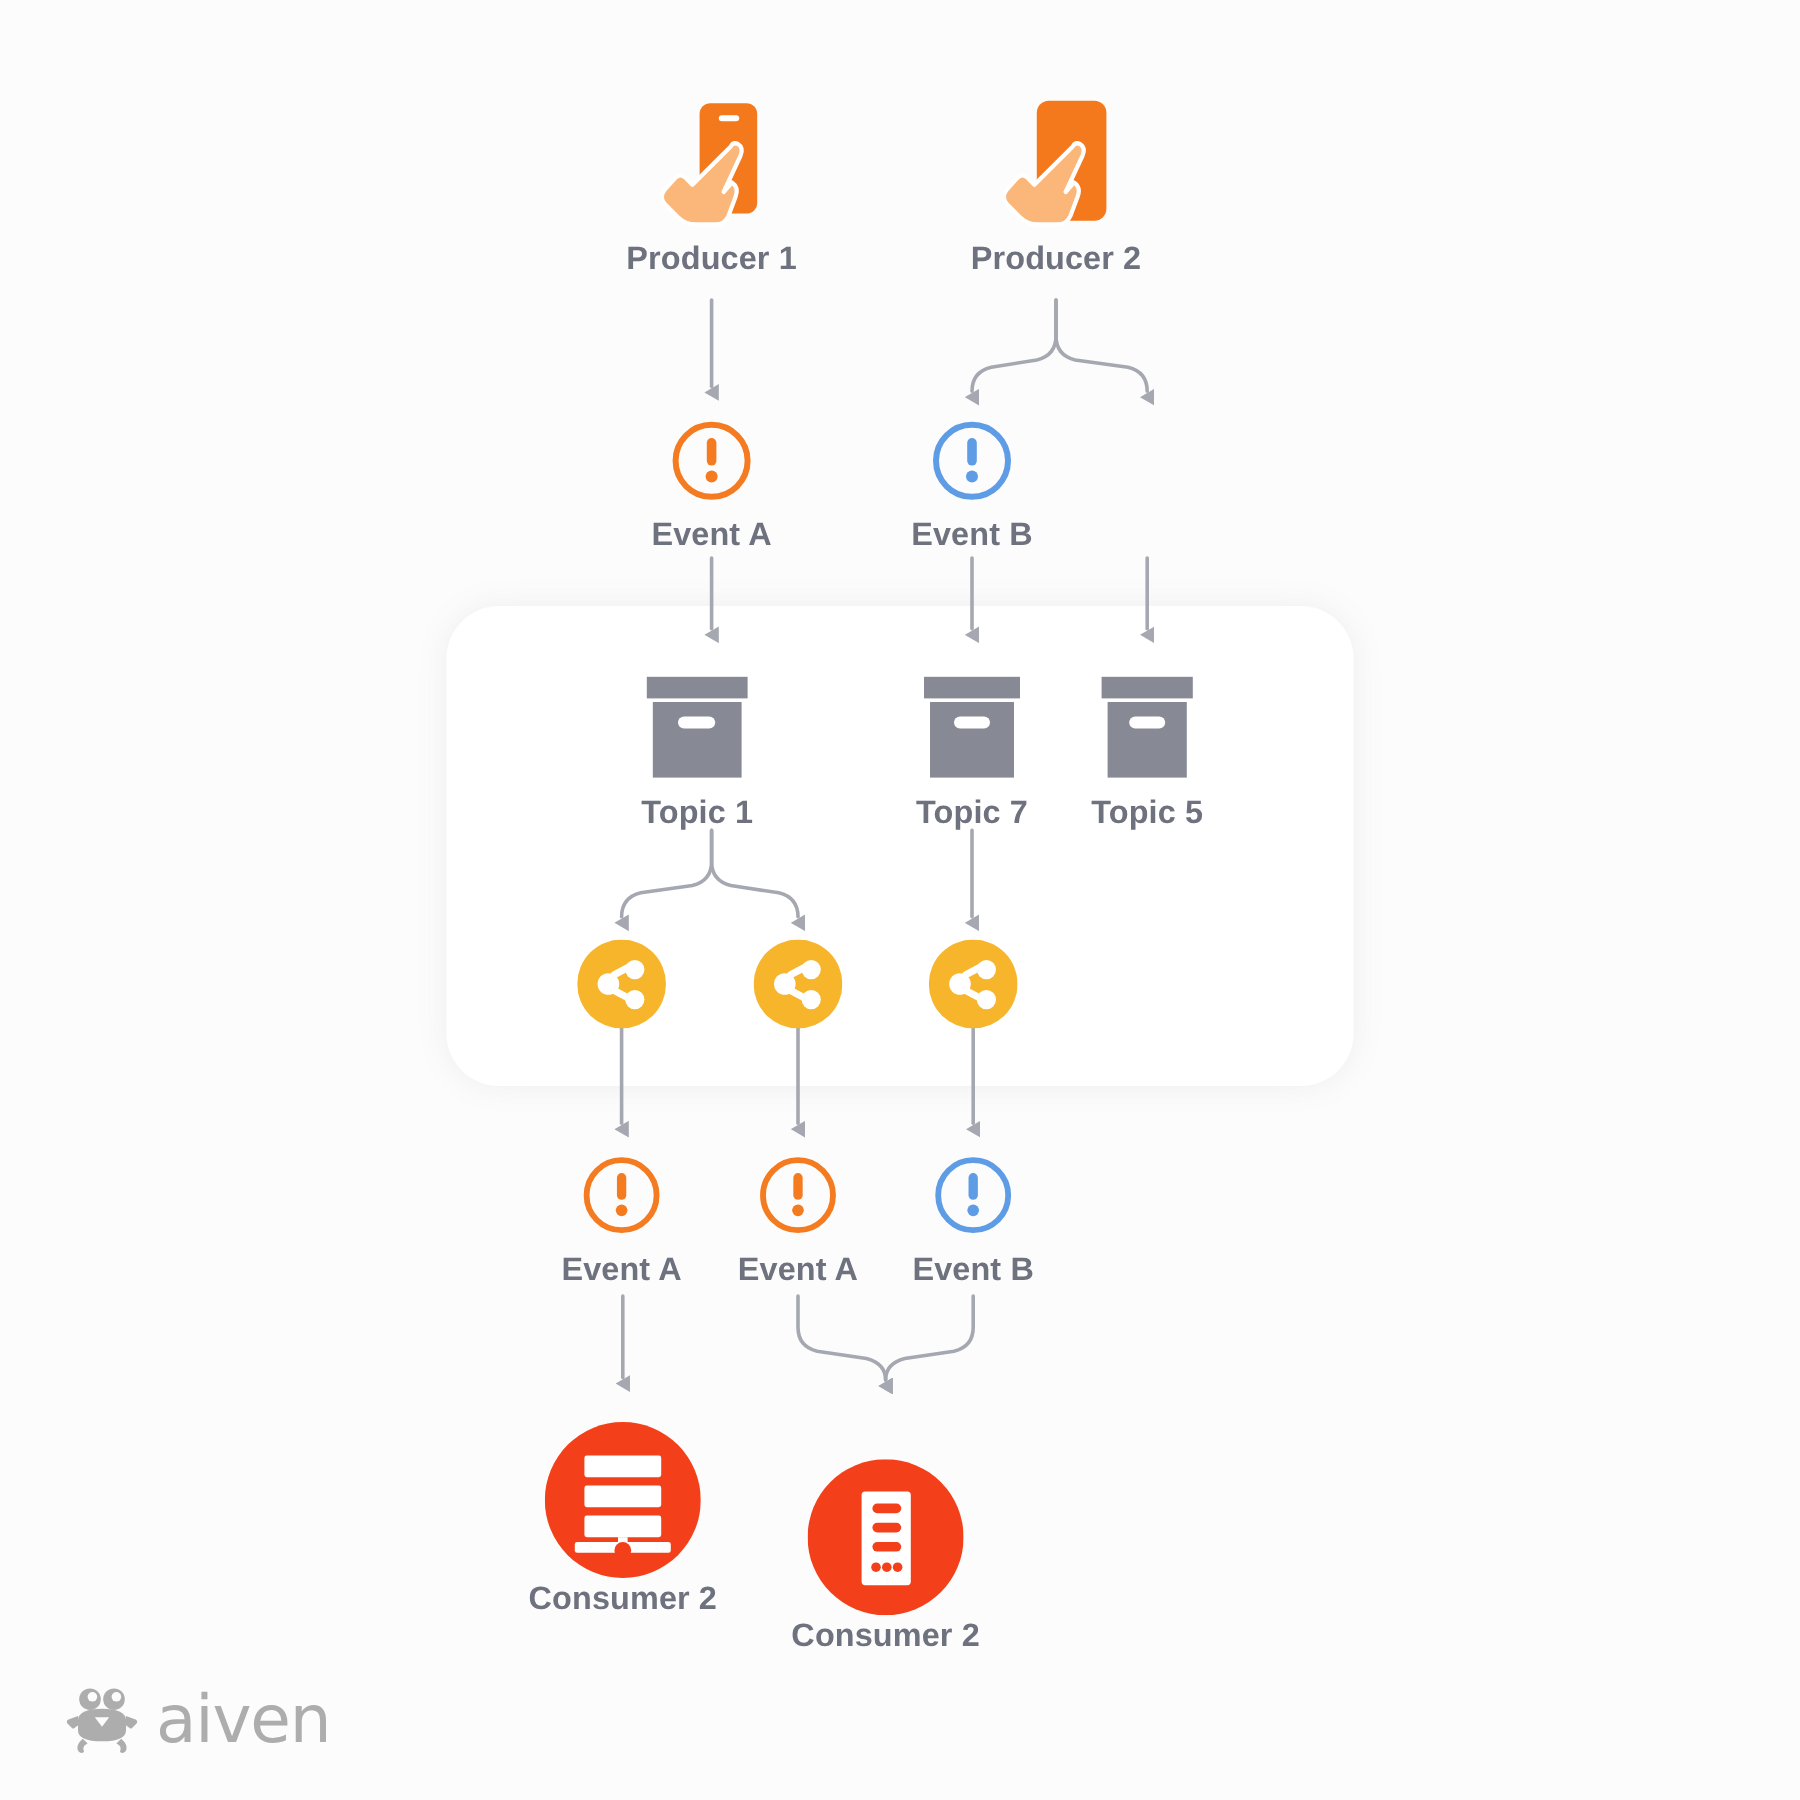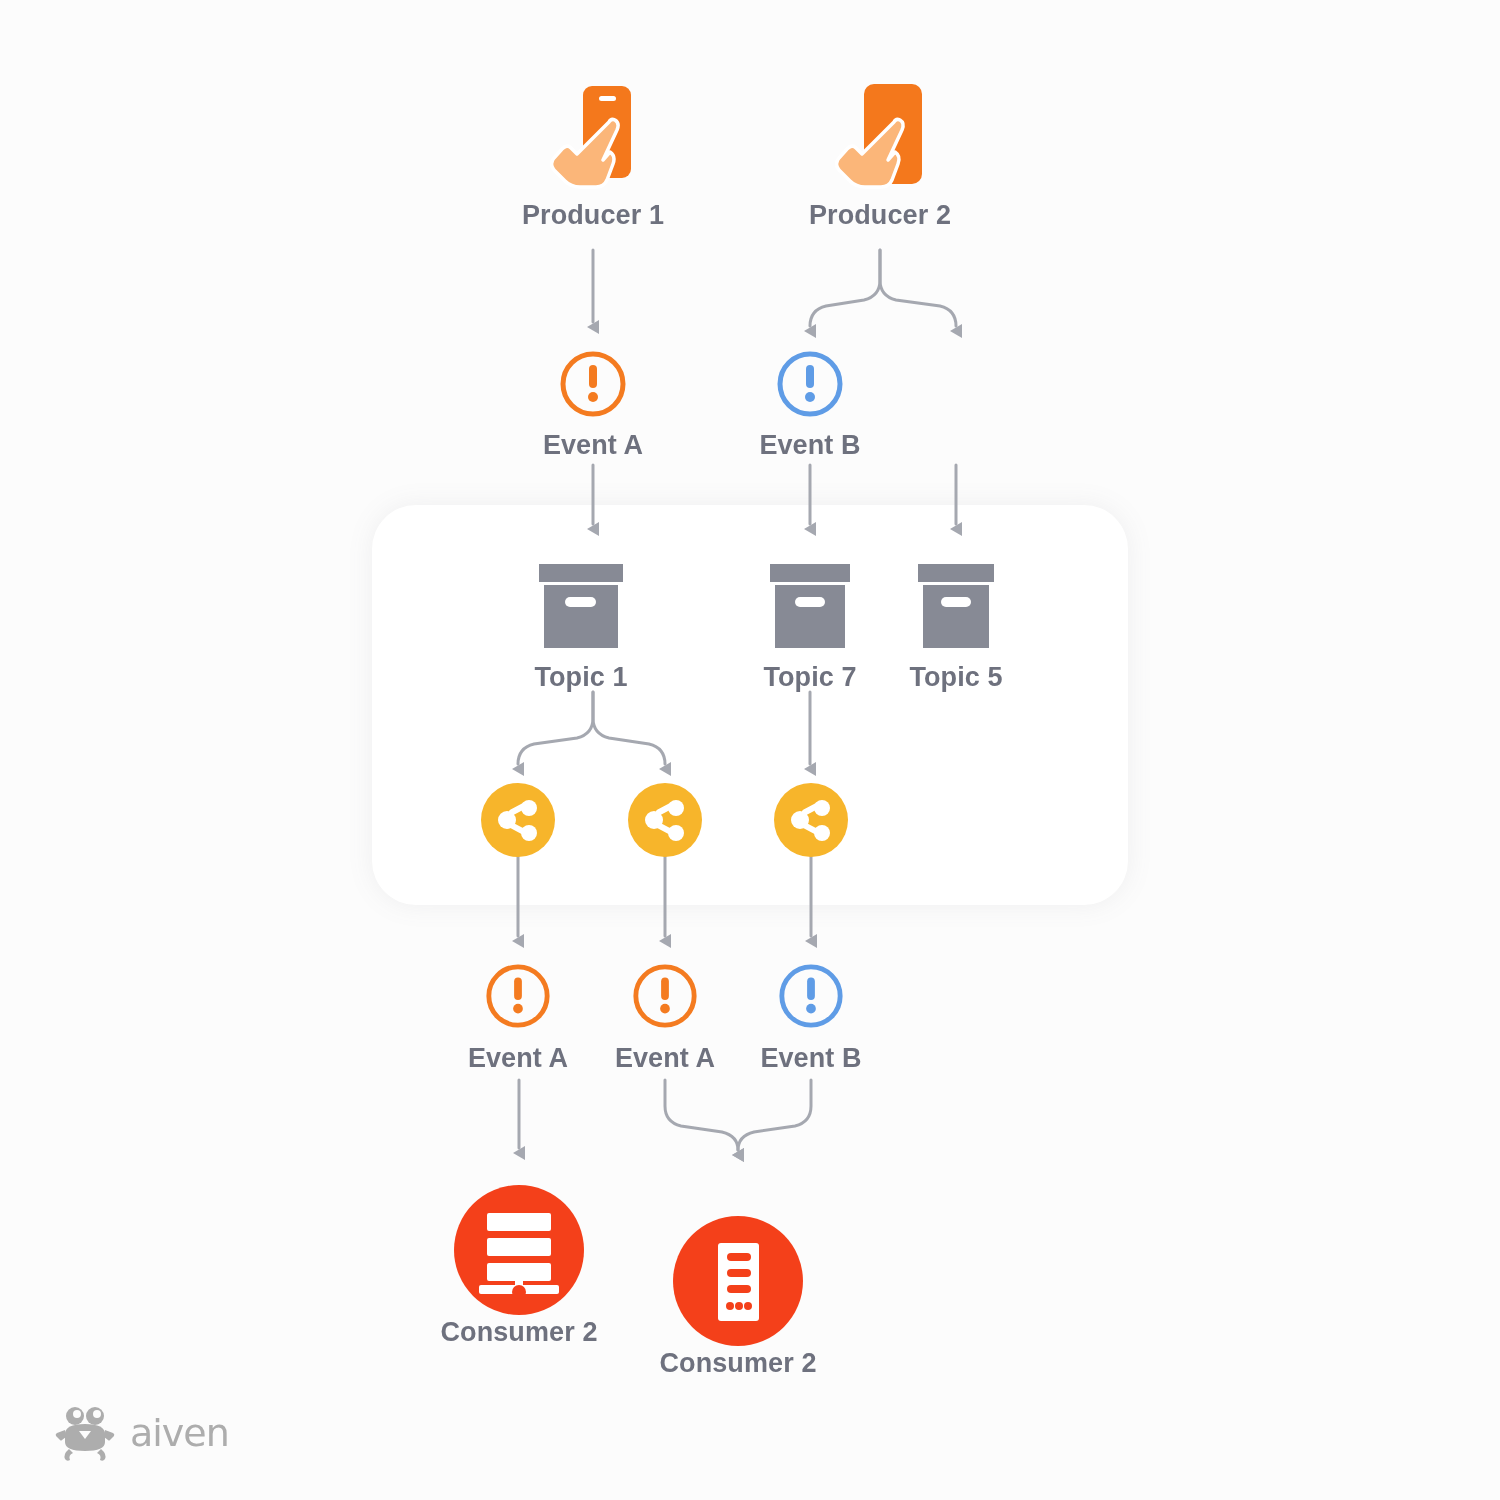--- a/index.html
+++ b/index.html
@@ -60,21 +60,21 @@
 
   .aiven-logo {
     position: absolute;
     left: 55px;
     top: 1404px;
     display: flex;
     align-items: center;
     gap: 13px;
   }
   .aiven-word {
-    font-size: 38px;
+    font-size: 55px;
     color: #adadad;
     font-weight: normal;
     letter-spacing: -1px;
     line-height: 1;
     font-family: "DejaVu Sans", sans-serif;
   }
 </style>
 </head>
 <body>
 

